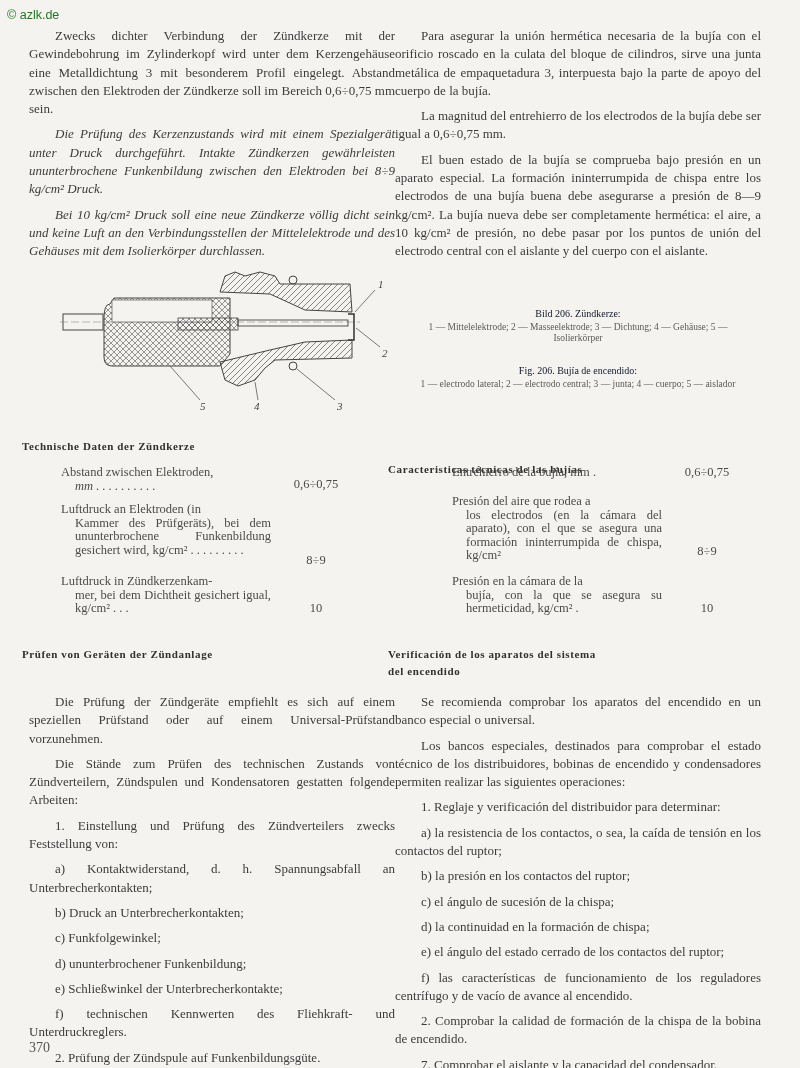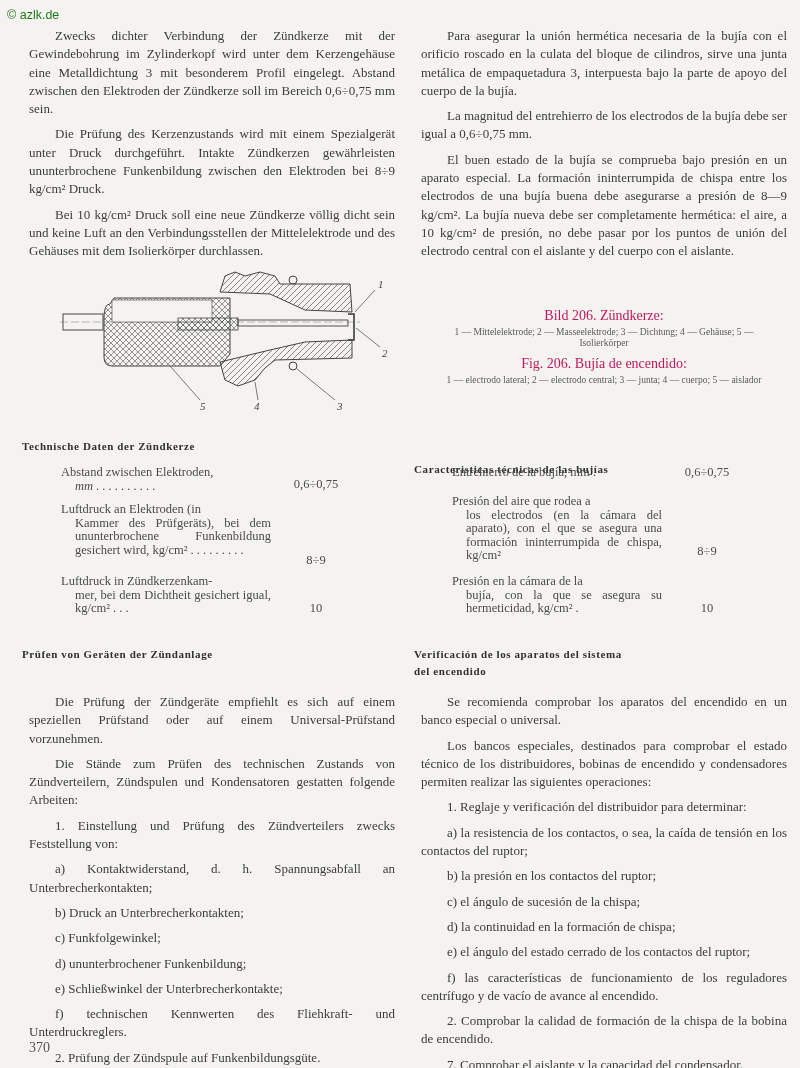--- a/index.html
+++ b/index.html
@@ -10,29 +10,29 @@
     color: #3c3c3c;
     position: relative;
   }
   .watermark {
     position: absolute; left: 7px; top: 8px;
     font-family: "Liberation Sans", sans-serif;
     font-size: 12.5px; color: #1f7a1f;
   }
   .col { position: absolute; }
   .col-left { left: 22px; width: 380px; }
-  .col-right { left: 414px; width: 380px; }
+  .col-right { left: 388px; width: 380px; }
   p { margin: 7px; font-size: 13px; line-height: 18.3px; text-align: justify; }
   p.indent { text-indent: 26px; }
-  p.gap { margin-top: 4px; }
+  p.gap { margin-top: 4px; font-style: italic; }
   .heading {
     text-align: left; font-weight: bold; font-size: 11px;
     letter-spacing: 0.6px; color: #303030; line-height: 17px;
   }
-  .caption-title { text-align: center; font-size: 14px; color: #be185d; }
+  .caption-title { text-align: center; font-size: 10px; color: #0f172a; }
   .caption-legend { text-align: center; font-size: 9.5px; color: #5a5a5a; line-height: 11px; padding: 0 24px; }
   .spec { position: absolute; font-size: 12.5px; line-height: 13.5px; color: #4b4b4b; }
   .spec .lbl { position: absolute; left: 0; width: 210px; text-align: justify; }
   .spec .lbl .cont { padding-left: 14px; display: block; }
   .spec .val { position: absolute; left: 210px; width: 90px; text-align: center; }
   .page-number { position: absolute; left: 29px; top: 1040px; font-size: 14px; color: #555; }
   .figure { position: absolute; left: 60px; top: 262px; width: 345px; height: 150px; }
 </style>
 </head>
 <body>
@@ -88,21 +88,21 @@
     <text x="322" y="95" font-size="11" font-style="italic" fill="#444" font-family="Liberation Serif, serif">2</text>
     <text x="277" y="148" font-size="11" font-style="italic" fill="#444" font-family="Liberation Serif, serif">3</text>
     <text x="194" y="148" font-size="11" font-style="italic" fill="#444" font-family="Liberation Serif, serif">4</text>
     <text x="140" y="148" font-size="11" font-style="italic" fill="#444" font-family="Liberation Serif, serif">5</text>
   </svg>
 </div>
 
 <div class="col col-right" style="top:308px;">
   <div class="caption-title">Bild 206. Zündkerze:</div>
   <div class="caption-legend" style="margin-top:3px;">1 — Mittelelektrode; 2 — Masseelektrode; 3 — Dichtung; 4 — Gehäuse; 5 — Isolierkörper</div>
-  <div class="caption-title" style="margin-top:7px;">Fig. 206. Bujía de encendido:</div>
+  <div class="caption-title" style="margin-top:21px;">Fig. 206. Bujía de encendido:</div>
   <div class="caption-legend" style="margin-top:3px;">1 — electrodo lateral; 2 — electrodo central; 3 — junta; 4 — cuerpo; 5 — aislador</div>
 </div>
 
 <div class="col col-left heading" style="top:438px;">Technische Daten der Zündkerze</div>
 <div class="col col-right heading" style="top:438px;margin-top:23px;">Caracteristicas técnicas de las bujías</div>
 
 <div class="spec" style="left:61px; top:466px; width:320px;">
   <div class="lbl"><span>Abstand zwischen Elektroden,</span><span class="cont" style="font-style:italic;">mm . . . . . . . . . .</span></div>
   <div class="val" style="top:12px;">0,6÷0,75</div>
 </div>

